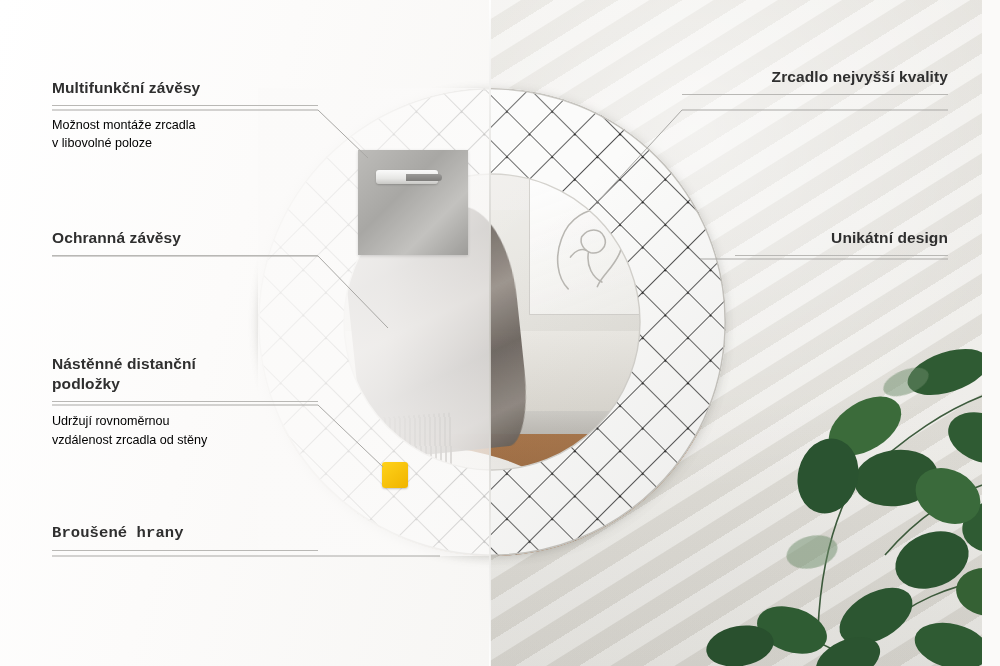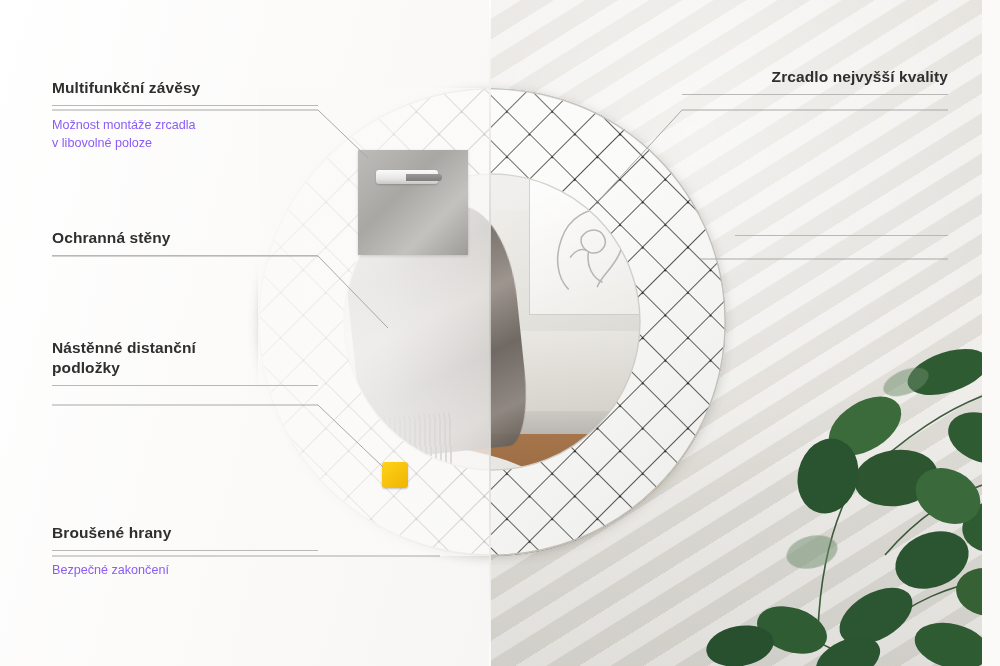--- a/index.html
+++ b/index.html
@@ -130,27 +130,27 @@
   
   .leaves{position:absolute;left:700px;top:330px;width:300px;height:336px;}
   .leaves svg{position:absolute;inset:0;}
 
   
   .callout{position:absolute;}
   .callout .title{
     font-size:15.5px;font-weight:bold;color:#2f2f2f;letter-spacing:.1px;line-height:1.3;
   }
   .callout .rule{height:1px;background:#b9b8b5;margin:7px 0 10px;}
-  .callout .desc{font-size:12.6px;color:#8b5cf6;line-height:1.45;}
+  .callout .desc{font-size:12.6px;color:#000000;line-height:1.45;}
   .callout.right{text-align:right;}
 
   .c1{left:52px;top:78px;width:266px;}
   .c2{left:52px;top:228px;width:266px;}
-  .c3{left:52px;top:338px;width:266px;}
-  .c4{left:52px;top:523px;width:266px;}
+  .c3{left:52px;top:354px;width:266px;}
+  .c4{left:52px;top:523px;width:266px;font-family:Liberation Mono, monospace;}
   .r1{left:682px;top:67px;width:266px;}
   .r2{left:735px;top:228px;width:213px;}
 
   
   .lines{position:absolute;inset:0;width:1000px;height:666px;pointer-events:none;}
 </style>
 </head>
 <body>
 
 <div class="stage">
@@ -262,37 +262,38 @@
 
   <div class="divider"></div>
 
   <div class="callout c1">
     <div class="title">Multifunkční závěsy</div>
     <div class="rule"></div>
     <div class="desc">Možnost montáže zrcadla<br>v libovolné poloze</div>
   </div>
 
   <div class="callout c2">
-    <div class="title">Ochranná stěny</div>
+    <div class="title">Ochranná závěsy</div>
     <div class="rule"></div>
   </div>
 
   <div class="callout c3">
     <div class="title">Nástěnné distanční<br>podložky</div>
     <div class="rule"></div>
+    <div class="desc">Udržují rovnoměrnou<br>vzdálenost zrcadla od stěny</div>
   </div>
 
   <div class="callout c4">
     <div class="title">Broušené hrany</div>
     <div class="rule"></div>
-    <div class="desc">Bezpečné zakončení</div>
   </div>
 
   <div class="callout right r1">
     <div class="title">Zrcadlo nejvyšší kvality</div>
     <div class="rule"></div>
   </div>
 
   <div class="callout right r2">
+    <div class="title">Unikátní design</div>
     <div class="rule"></div>
   </div>
 
 </div>
 
 </body></html>

